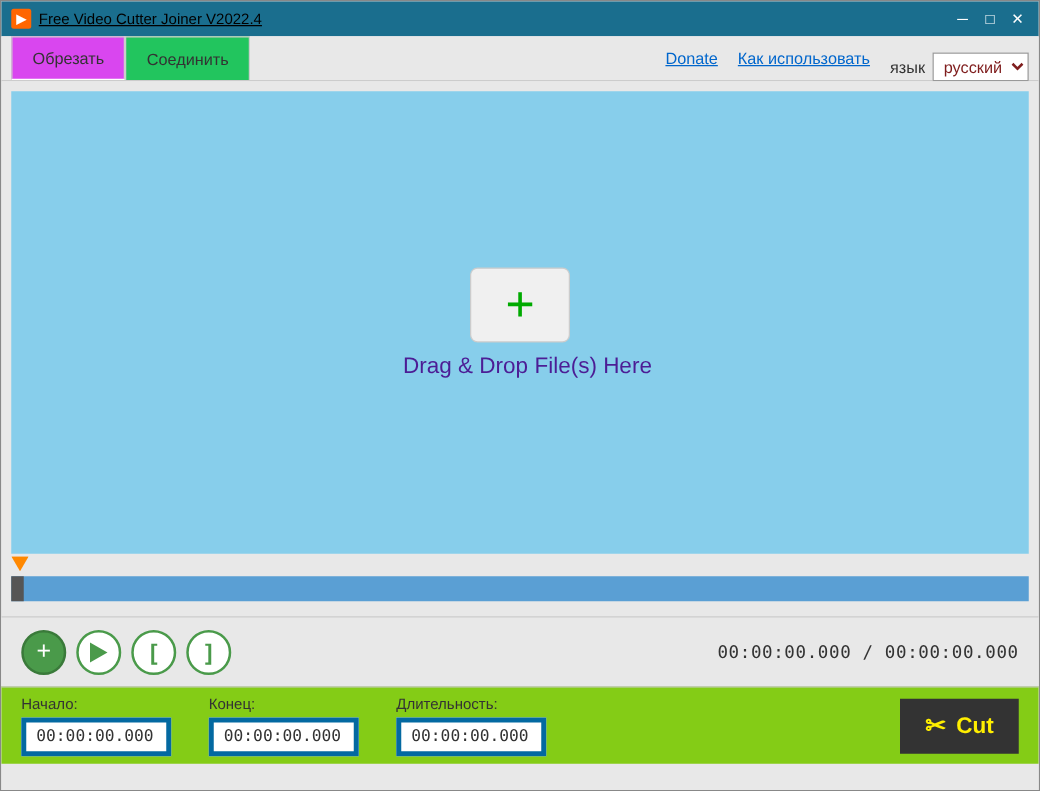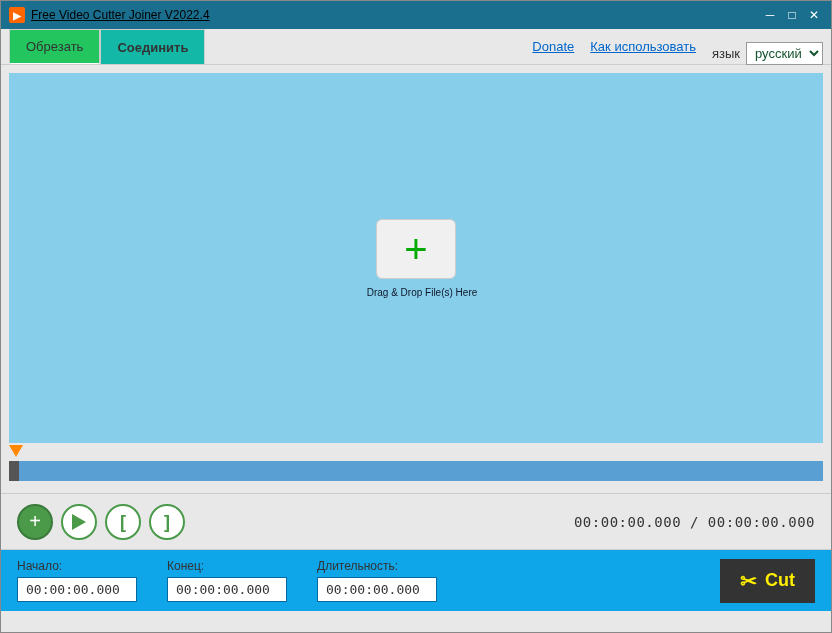--- a/index.html
+++ b/index.html
@@ -81,26 +81,25 @@
     }
     .menu-tab {
       padding: 0 16px;
       height: 100%;
       display: flex;
       align-items: center;
       cursor: pointer;
       font-size: 13px;
       border: 1px solid #ccc;
       border-bottom: none;
-      background: #14b8a6;
+      background: #22c55e;
       color: #333;
-      font-weight: bold;
     }
     .menu-tab.active {
-      background: #22c55e;
+      background: #d946ef;
       font-weight: normal;
       border-bottom: 1px solid white;
       margin-bottom: -1px;
       z-index: 1;
     }
     .menu-bar-right {
       margin-left: auto;
       display: flex;
       align-items: center;
       gap: 16px;
@@ -117,21 +116,21 @@
       gap: 6px;
       color: #333;
       margin-top: 13px;
     }
     .lang-select {
       border: 1px solid #999;
       background: white;
       padding: 2px 4px;
       font-size: 13px;
       cursor: pointer;
-      color: #14532d;
+      color: #7f1d1d;
     }
 
     
     .drop-area {
       background: #87ceeb;
       margin: 0 8px;
       height: 370px;
       display: flex;
       flex-direction: column;
       align-items: center;
@@ -150,22 +149,22 @@
       justify-content: center;
       cursor: pointer;
       margin-bottom: 8px;
     }
     .drop-plus {
       font-size: 40px;
       color: #00aa00;
       line-height: 1;
     }
     .drop-text {
-      color: #0f172a;
-      font-size: 10px;
+      color: #4c1d95;
+      font-size: 18px;
       padding-left: 12px;
     }
 
     
     .timeline-area {
       margin: 0 8px;
       height: 50px;
       display: flex;
       flex-direction: column;
     }
@@ -236,40 +235,40 @@
       margin-left: auto;
       font-size: 14px;
       color: #333;
       font-family: monospace;
       letter-spacing: 0.5px;
       text-align: center;
     }
 
     
     .bottom-bar {
-      background: #0ea5e9;
+      background: #84cc16;
       height: 62px;
       display: flex;
       align-items: center;
       padding: 0 16px;
       gap: 0;
       border-top: 1px solid #ccc;
     }
     .field-group {
       display: flex;
       flex-direction: column;
       gap: 4px;
       margin-right: 30px;
     }
     .field-label {
       font-size: 12px;
       color: #333;
     }
     .field-input {
-      border: 1px solid #0369a1;
+      border: 4px solid #0369a1;
       background: white;
       padding: 4px 8px;
       font-size: 13px;
       width: 120px;
       font-family: monospace;
       color: #333;
     }
     .cut-button {
       margin-left: auto;
       background: #333;

